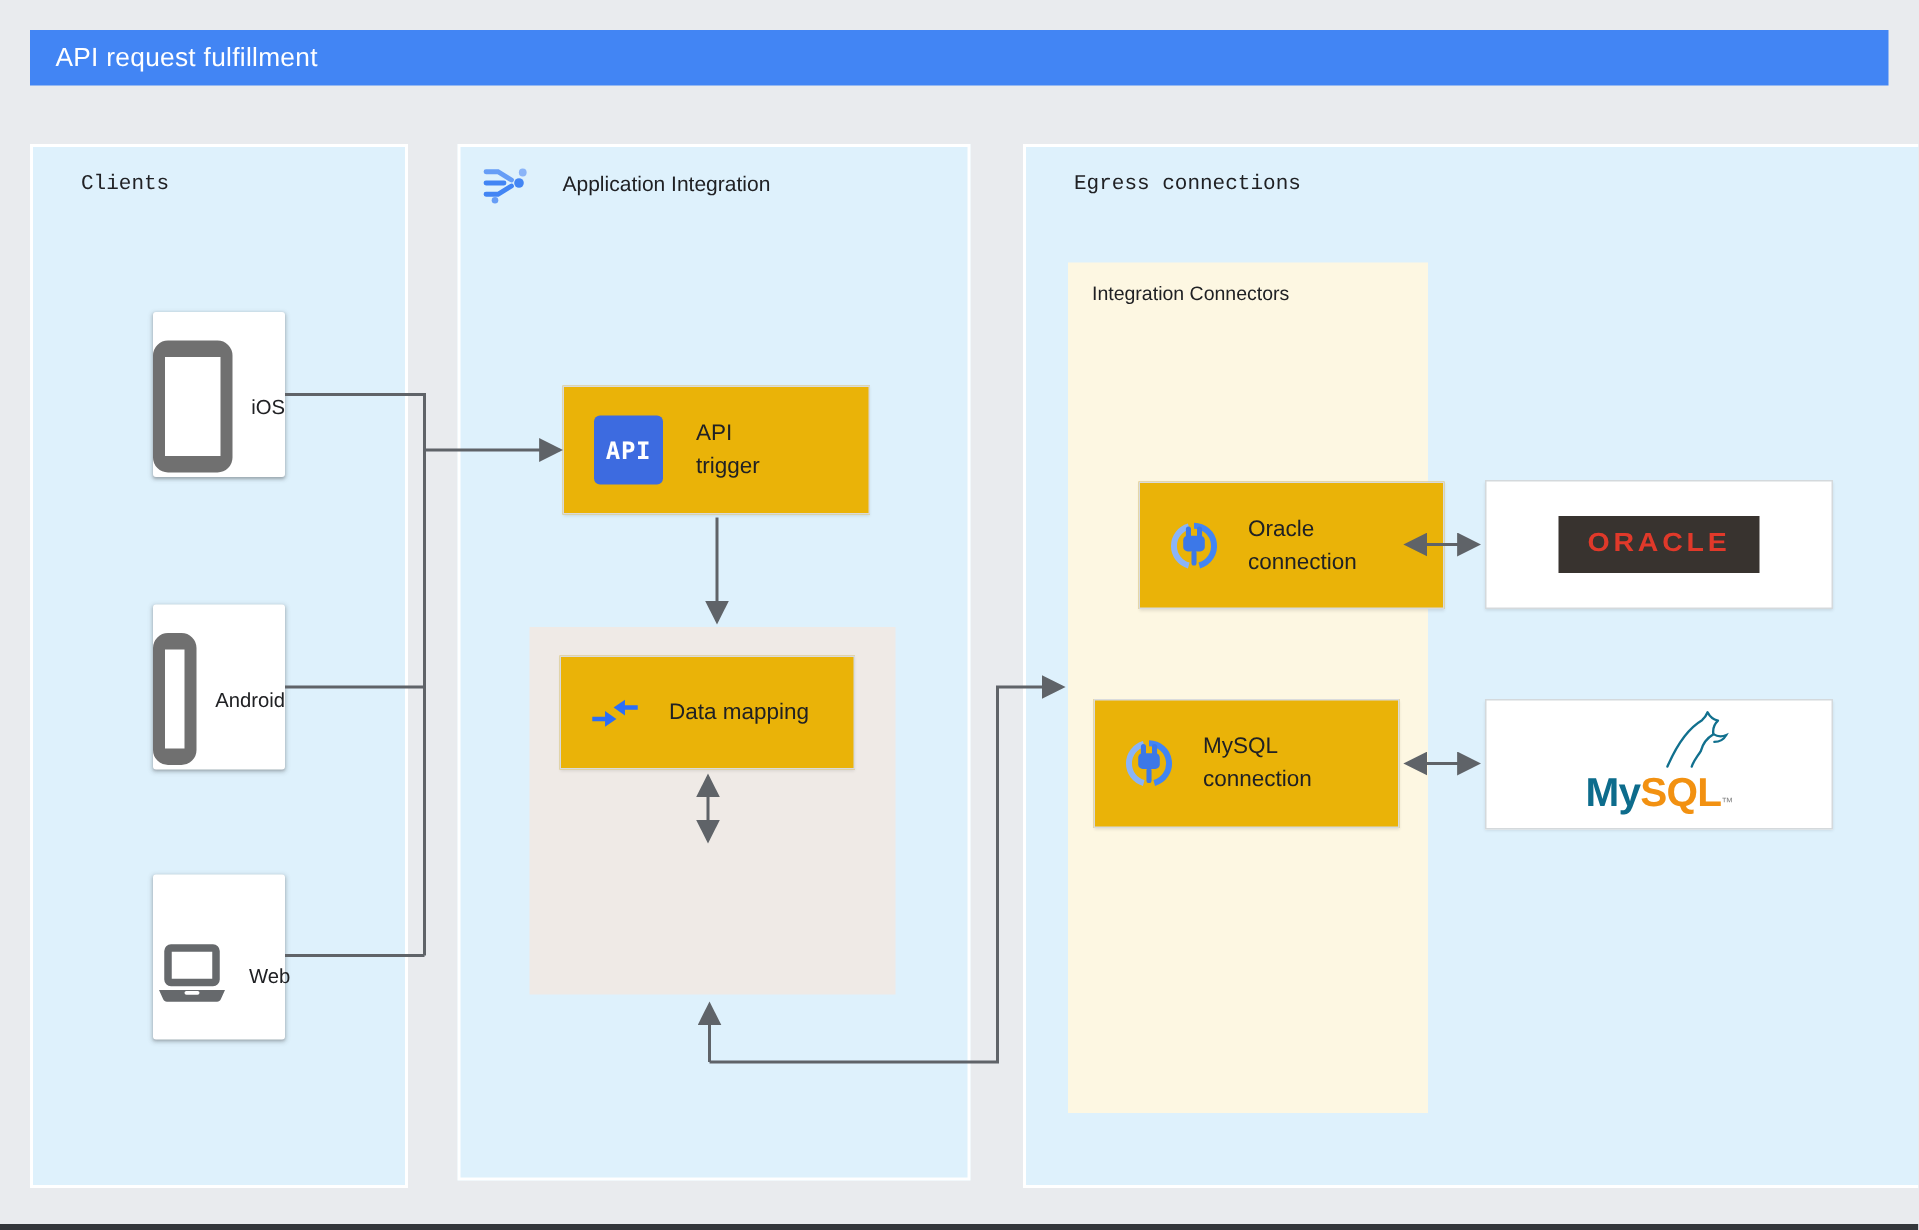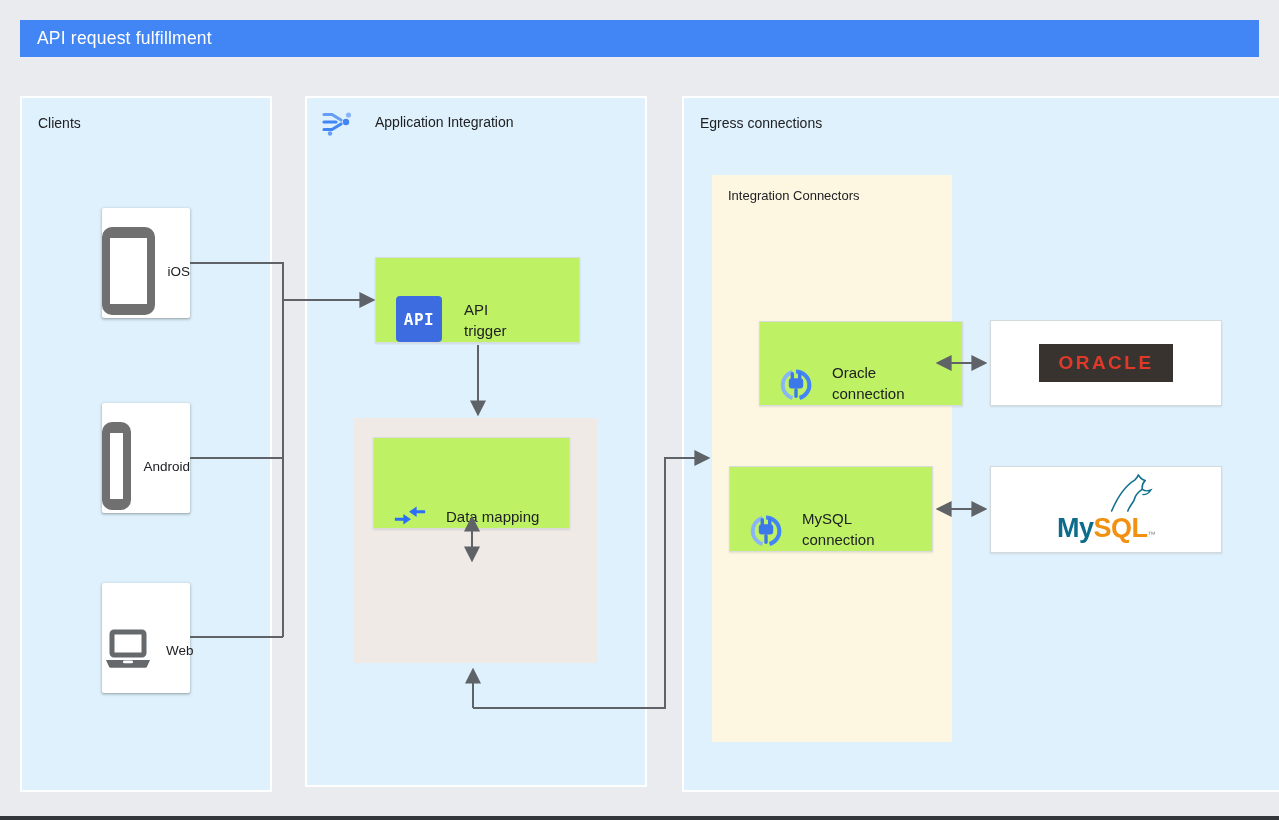--- a/index.html
+++ b/index.html
@@ -12,51 +12,51 @@
             display:flex;align-items:center;padding-left:17px;}
   #titlebar .t{color:#ffffff;font-size:17.5px;letter-spacing:.2px;}
 
   #bottom-strip{left:0;top:816px;width:1279px;height:4px;background:#33363a;}
 
   
   .zone{background:#def1fc;border:2px solid #ffffff;}
   #zone-clients{left:20px;top:96px;width:252px;height:696px;}
   #zone-appint{left:305px;top:96px;width:342px;height:691px;}
   #zone-egress{left:682px;top:96px;width:697px;height:696px;}
-  .zone-label{font-size:14px;color:#202124;position:absolute;left:16px;top:17px;}
+  .zone-label{font-size:14px;color:#202124;position:absolute;left:32px;top:17px;font-family:Liberation Mono, monospace;}
   .zone-head{position:absolute;left:14px;top:9px;display:flex;align-items:center;gap:20px;}
   .zone-head .zl{font-size:14px;color:#202124;}
 
   
   #ic-panel{left:712px;top:175px;width:240px;height:567px;background:#fdf7e2;}
   #ic-panel .pl{position:absolute;left:16px;top:13px;font-size:13px;color:#202124;}
 
   
   #group-box{left:353px;top:418px;width:244px;height:245px;background:#efeae6;}
 
   
   .client-card{width:88px;height:110px;background:#fff;border-radius:2px;
       box-shadow:0 1px 2px rgba(60,64,67,.3),0 1px 3px 1px rgba(60,64,67,.15);
       display:flex;flex-direction:row;align-items:center;padding-top:16px;gap:12px;}
   .client-card .lbl{font-size:13.5px;color:#202124;}
   #card-ios{left:102px;top:208px;}
   #card-android{left:102px;top:403px;}
   #card-web{left:102px;top:583px;padding-top:24px;}
 
-  .node-card{background:#bef264;border:1px solid #d9dbdd;box-shadow:0 1px 2px rgba(0,0,0,.10);
-      display:flex;align-items:flex-end;}
+  .node-card{background:#eab308;border:1px solid #d9dbdd;box-shadow:0 1px 2px rgba(0,0,0,.10);
+      display:flex;align-items:center;}
   .node-card .lbl{font-size:15px;color:#202124;line-height:1.45;}
 
   #card-api-trigger{left:375px;top:257px;width:205px;height:86px;padding-left:20px;gap:22px;}
   #card-api-trigger .lbl{width:70px;}
   #api-chip{width:46px;height:46px;background:#3d6be0;border-radius:4px;display:flex;
       align-items:center;justify-content:center;color:#fff;font-family:"DejaVu Sans Mono",monospace;
       font-weight:bold;font-size:16px;letter-spacing:.5px;}
 
-  #card-data-mapping{left:373px;top:437px;width:197px;height:92px;padding-left:18px;gap:18px;}
+  #card-data-mapping{left:373px;top:437px;width:197px;height:76px;padding-left:18px;gap:18px;}
   #card-connectors-task{left:373px;top:565px;width:197px;height:77px;padding-left:14px;gap:15px;}
   #card-connectors-task .lbl{width:95px;}
 
   #card-oracle-conn{left:759px;top:321px;width:204px;height:85px;padding-left:16px;gap:16px;}
   #card-oracle-conn .lbl{width:100px;}
   #card-mysql-conn{left:729px;top:466px;width:204px;height:86px;padding-left:16px;gap:16px;}
   #card-mysql-conn .lbl{width:100px;}
 
   .logo-card{background:#fff;border:1px solid #d4d9dc;box-shadow:0 1px 2px rgba(0,0,0,.10);
       display:flex;align-items:center;justify-content:center;}

